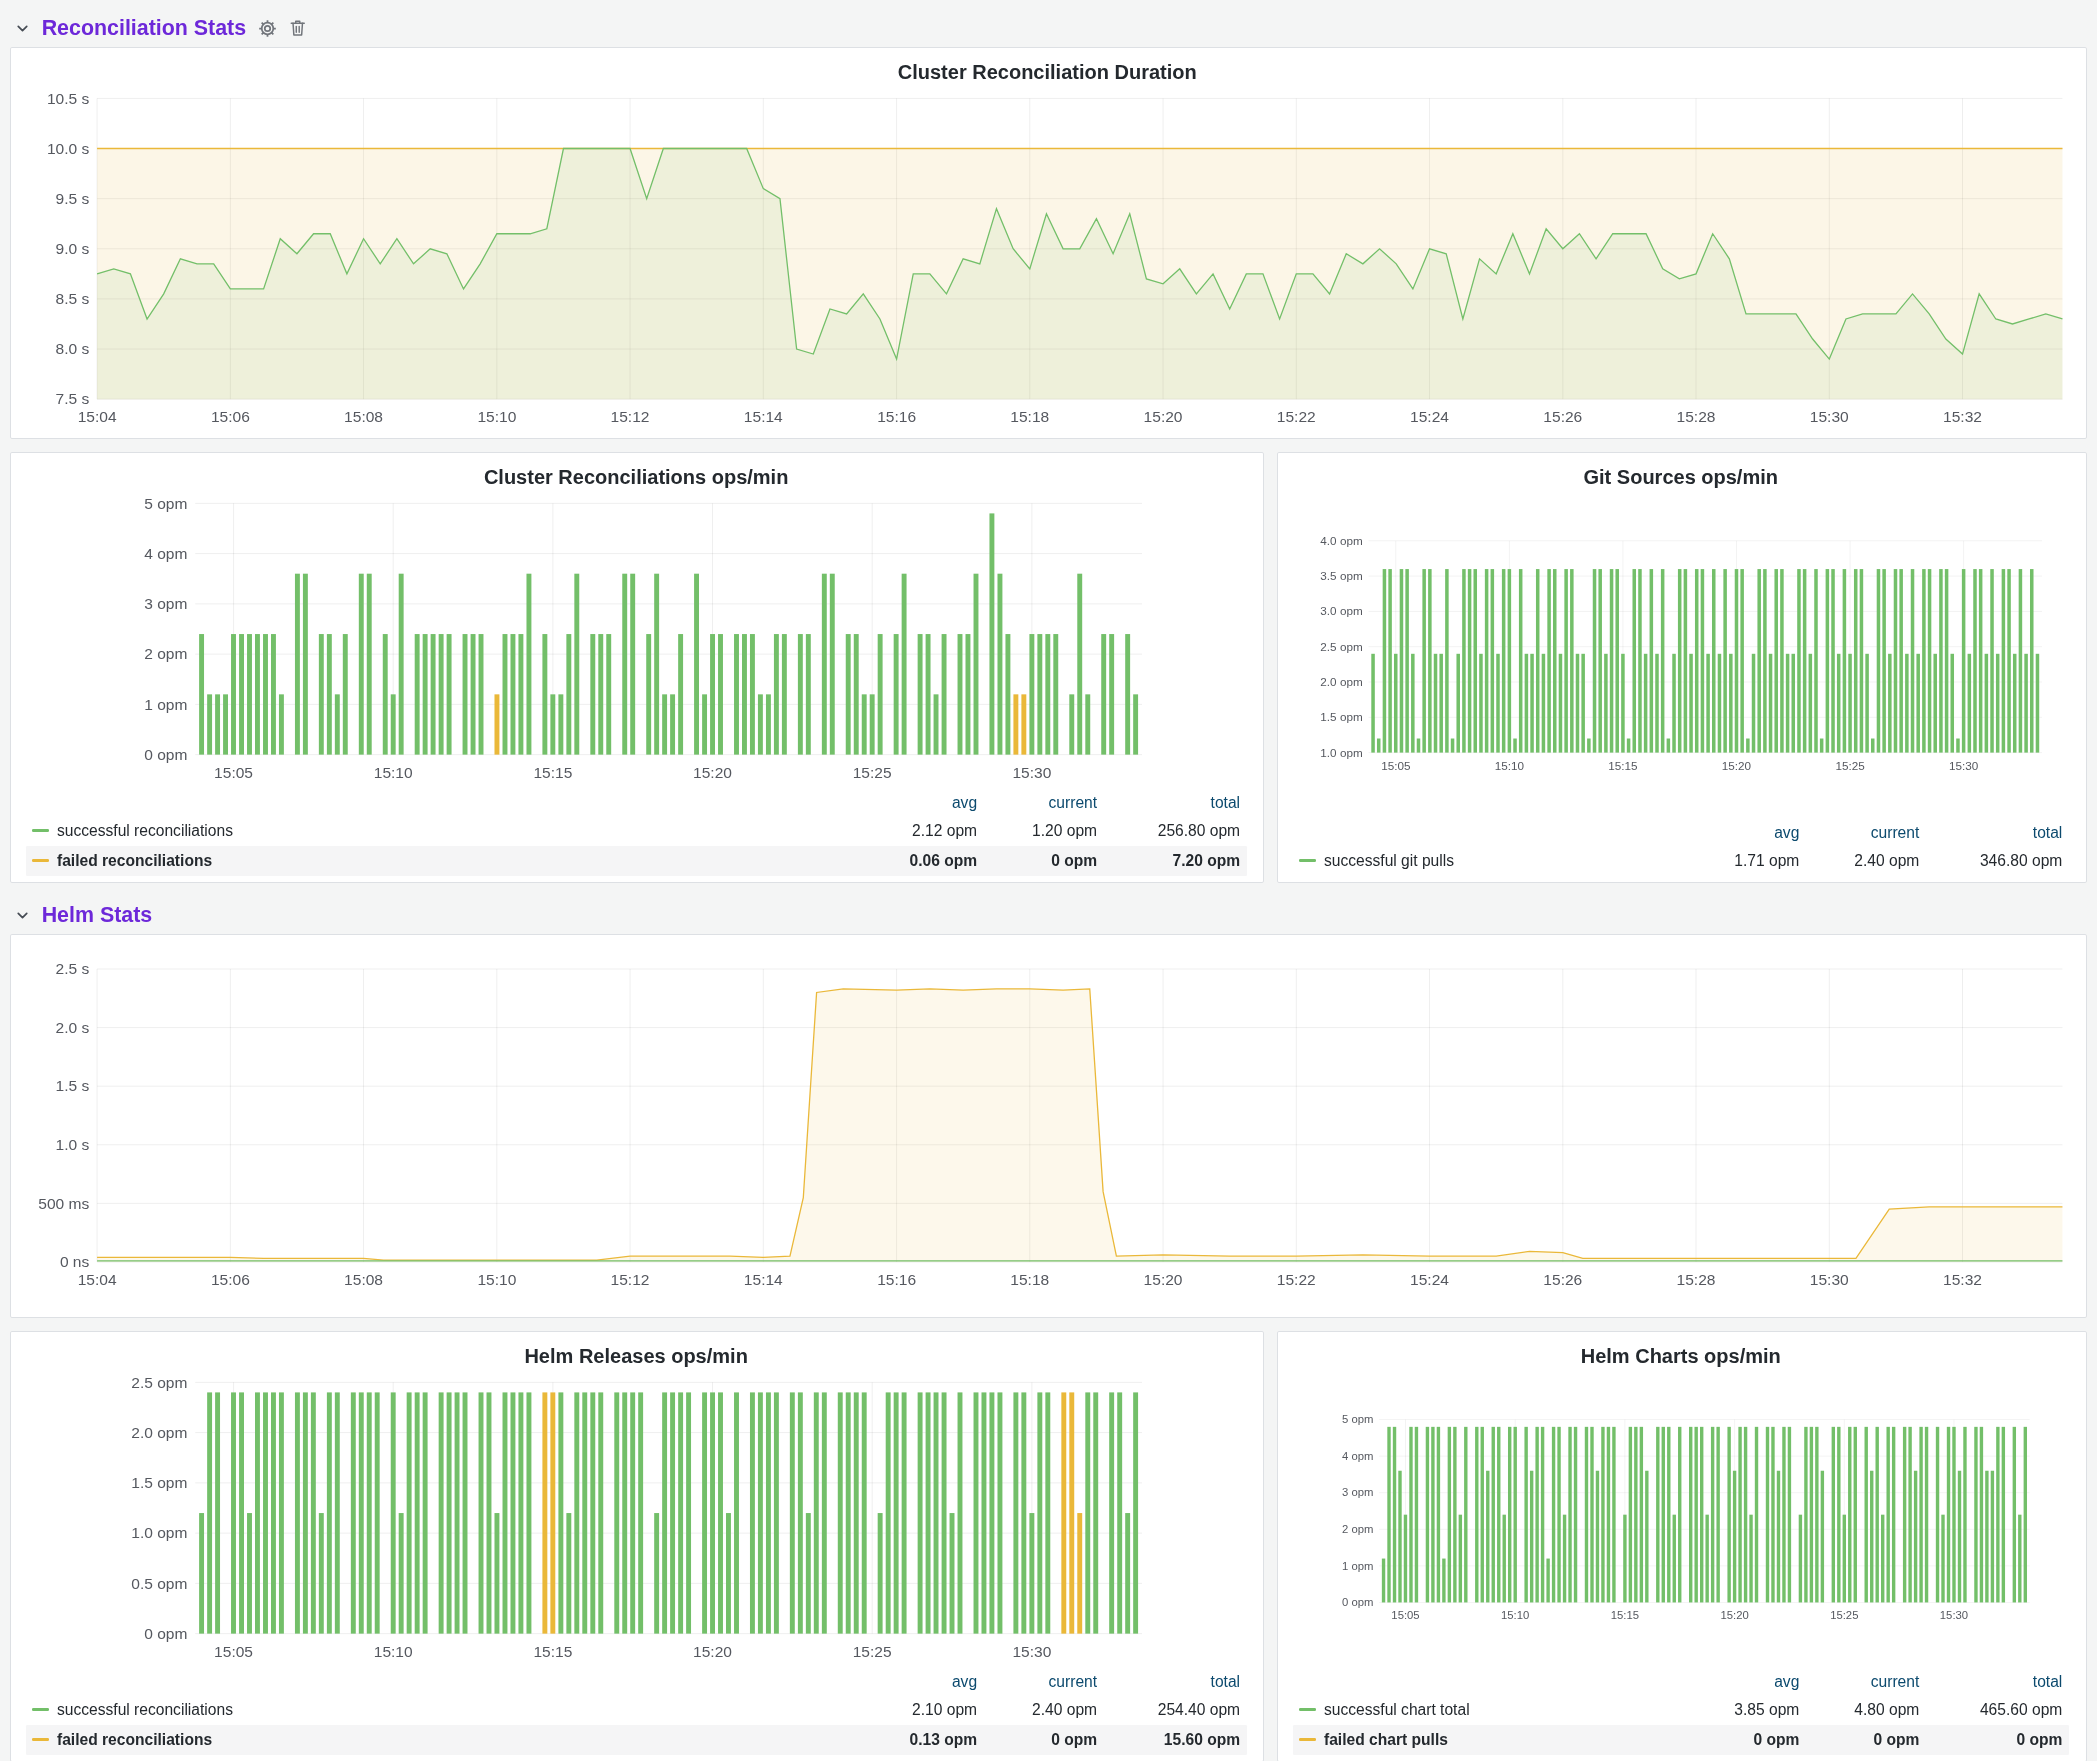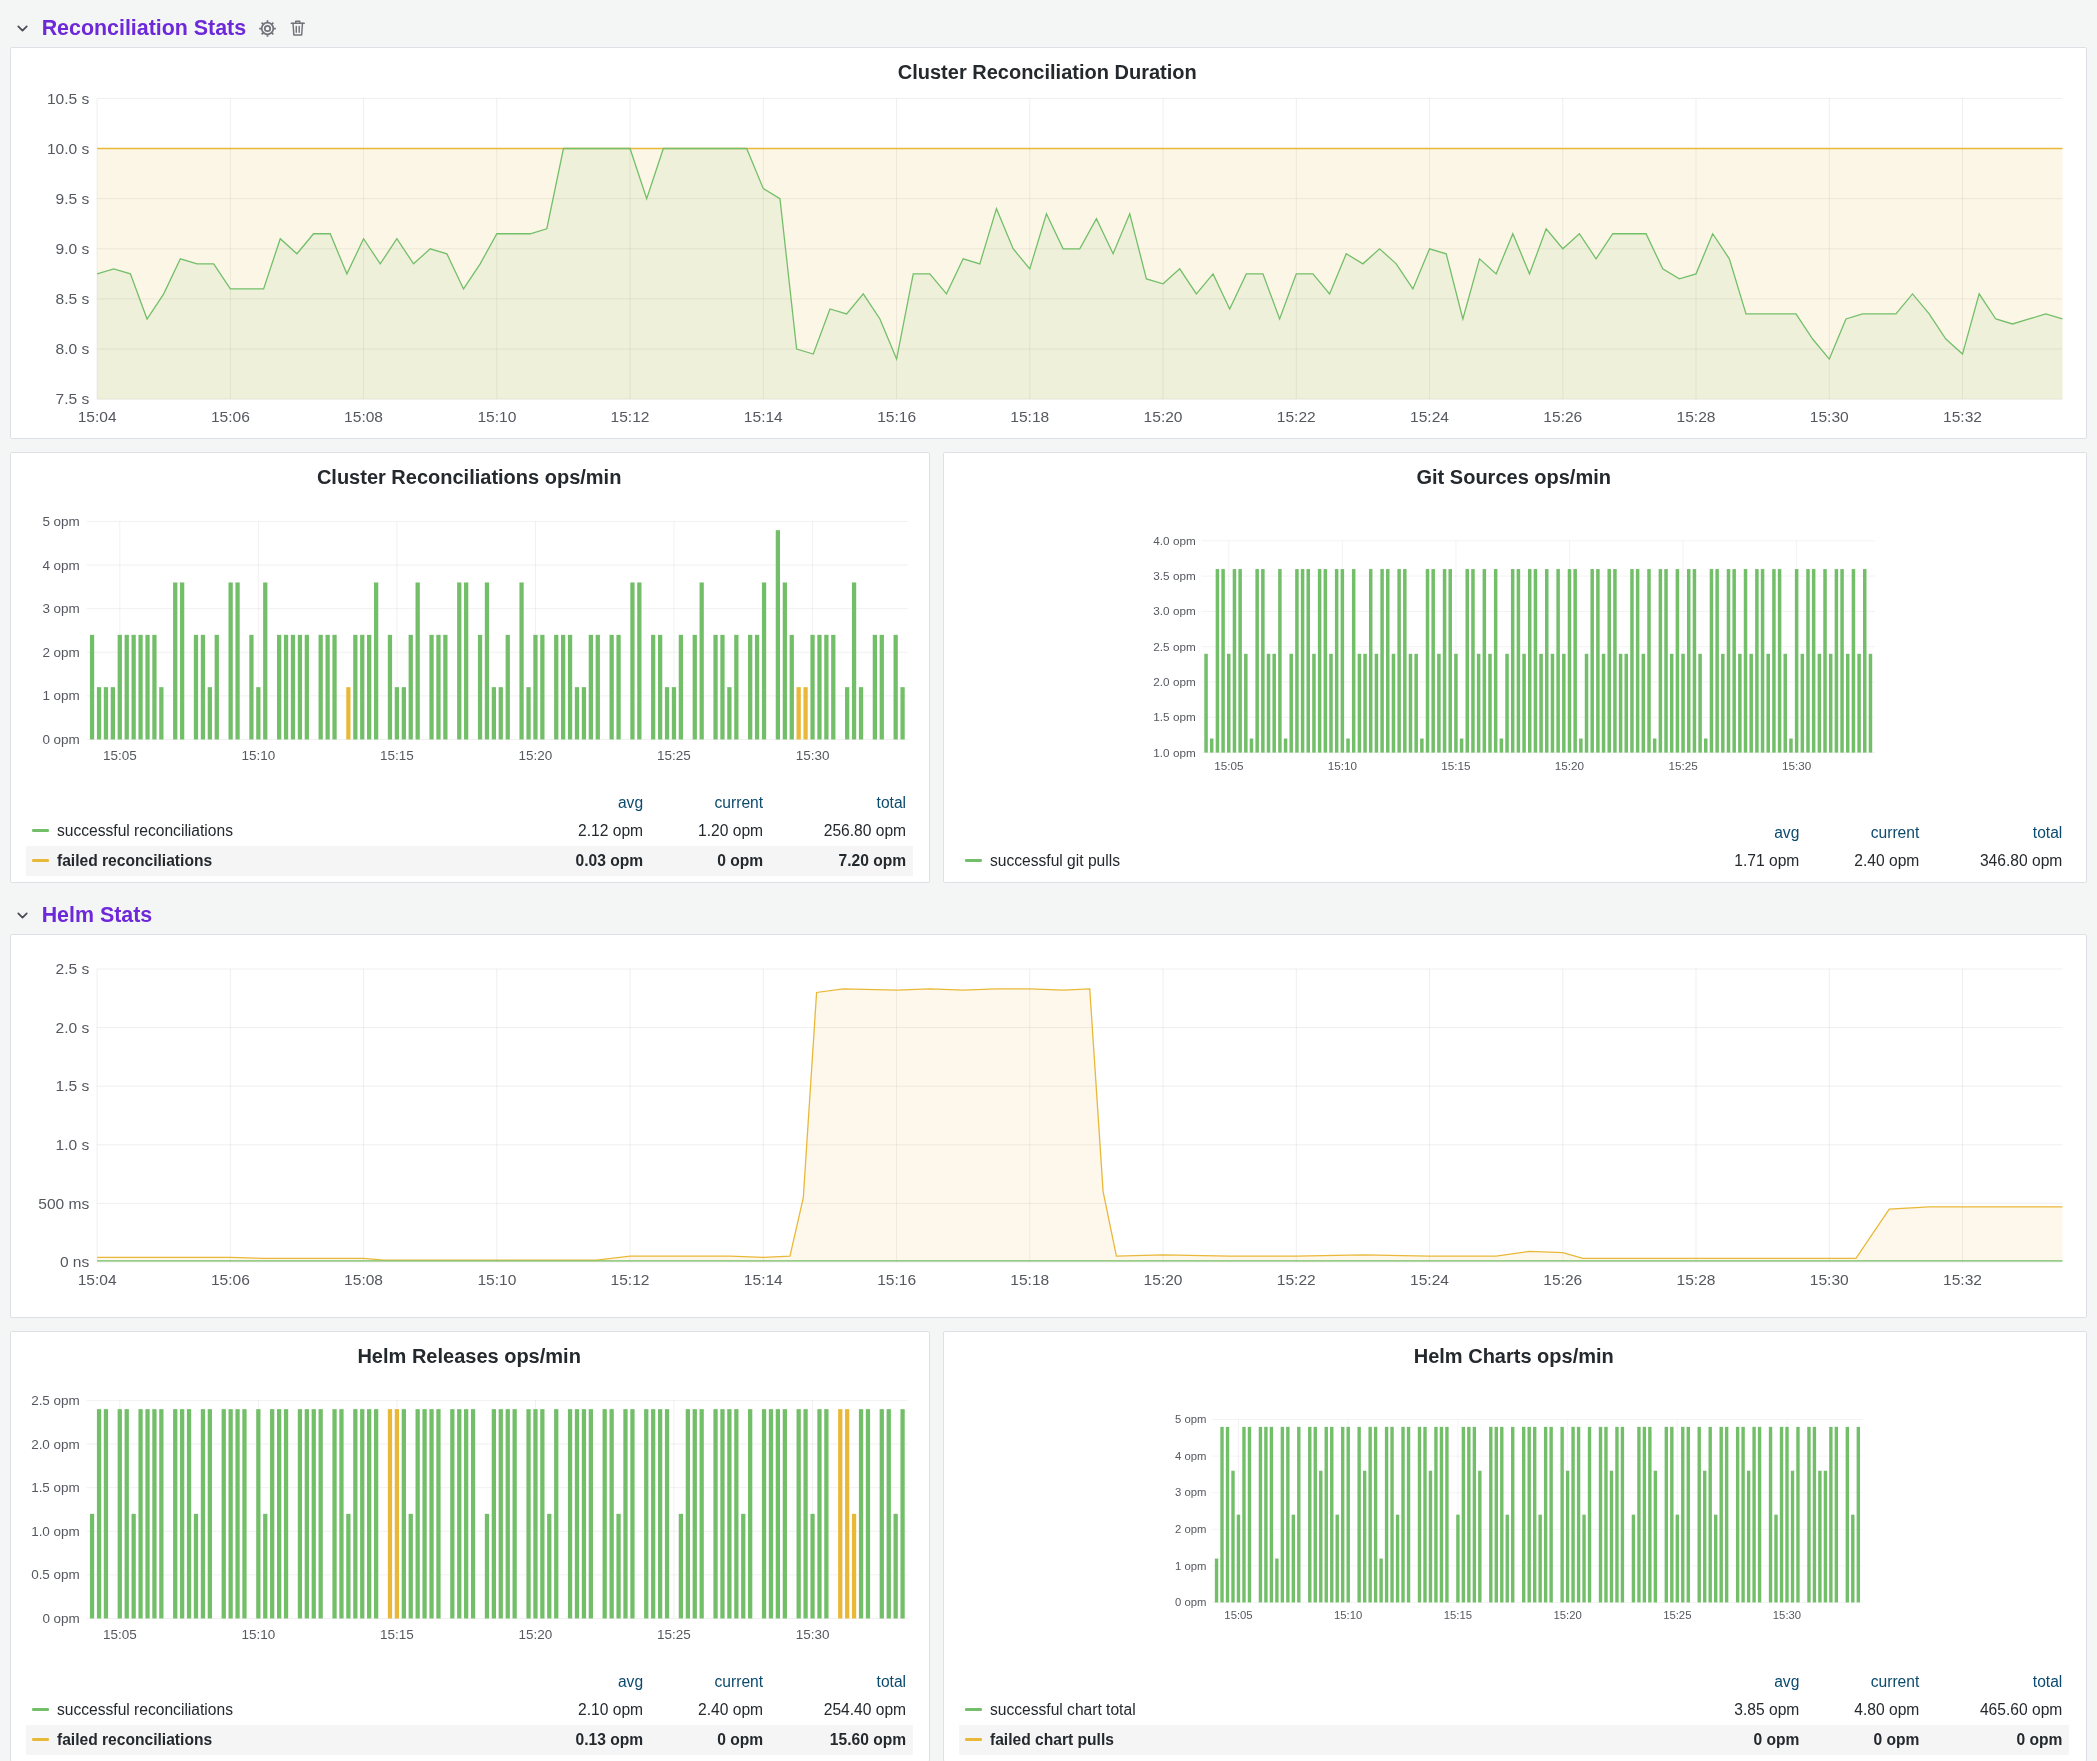--- a/index.html
+++ b/index.html
@@ -19,21 +19,21 @@
     background: #FFFFFF;
     border: 0.6px solid #DDE0E4;
     border-radius: 1.9px;
     padding: 6.5px 9px 6.5px 6.5px;
     display: flex; flex-direction: column;
     width: 100%;
   }
   .h604 { height: 392px; }
   .h664 { height: 431px; }
   .h592 { height: 384px; }
-  .w51 { width: 920px; flex: none; justify-content: space-between; }
+  .w51 { width: 1254px; flex: none; justify-content: space-between; }
   .w49 { flex: 1; gap: 40px; }
   .panel-title { font-size: 20px; font-weight: 600; text-align: center; color: #24292E; padding: 6.5px 0 3.9px; cursor: pointer; }
   .chart-wrap { flex: 1; min-height: 0; position: relative; }
   svg.chart { width: 100%; height: 100%; display: block; }
   .grid { stroke: #000; stroke-opacity: 0.07; stroke-width: 1.5; }
   text.ax { font-size: 24px; fill: #55585F; font-family: "Liberation Sans", sans-serif; }
   .xt { text-anchor: middle; }
   .yt { text-anchor: end; }
   .legend { padding: 2.6px 7.8px 0 7.8px; font-size: 15.6px; }
   .lrow { display: grid; grid-template-columns: 1fr 123px 120px 143px; align-items: center; height: 30px; padding: 0 6.5px; border-radius: 1.3px; }
@@ -269,21 +269,21 @@
         </span>
         <span class="lval">2.12 opm</span>
         <span class="lval">1.20 opm</span>
         <span class="lval">256.80 opm</span>
       </div>
       <div class="lrow stripe">
         <span class="lname">
           <i class="dash" style="background: rgb(234, 184, 57);"></i>
           <span class="ltxt">failed reconciliations</span>
         </span>
-        <span class="lval">0.03 opm</span>
+        <span class="lval">0.06 opm</span>
         <span class="lval">0 opm</span>
         <span class="lval">7.20 opm</span>
       </div>
     </div>
   </section>
 
   <section class="panel h664 w49">
     <h2 class="panel-title">Git Sources ops/min</h2>
     <div class="chart-wrap">
       <svg class="chart" viewBox="0 0 1524 500">

